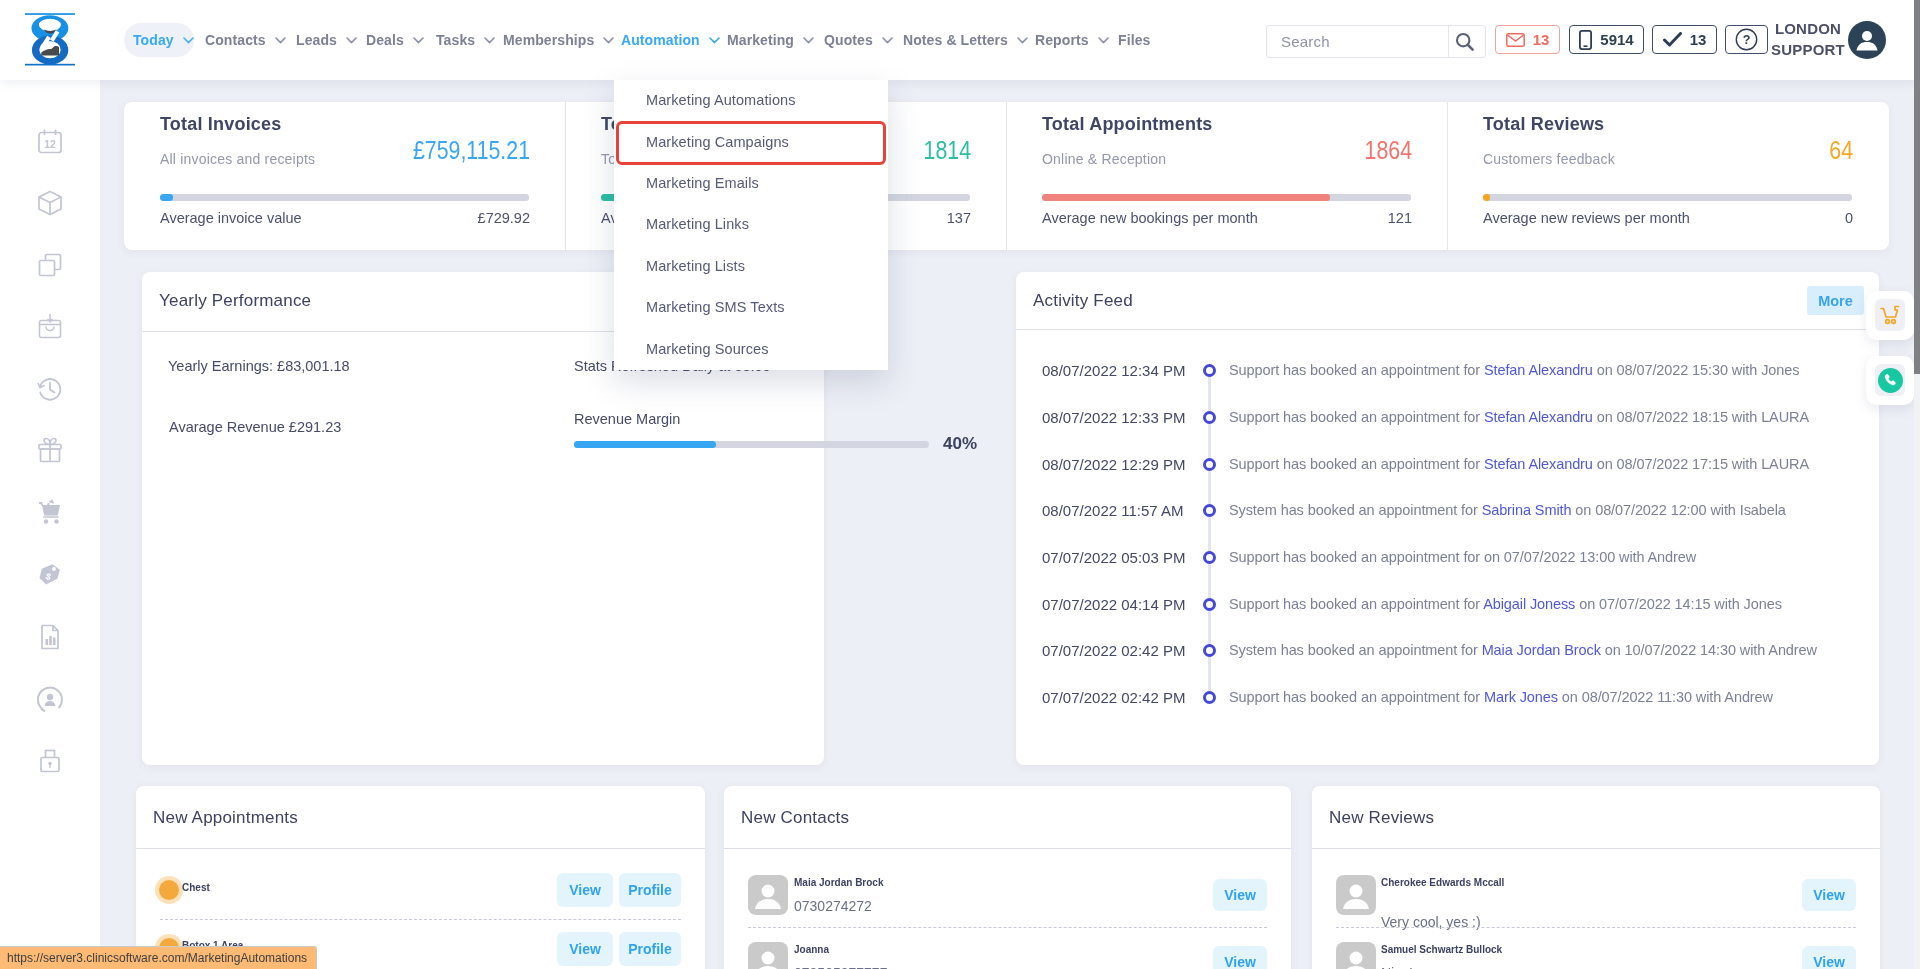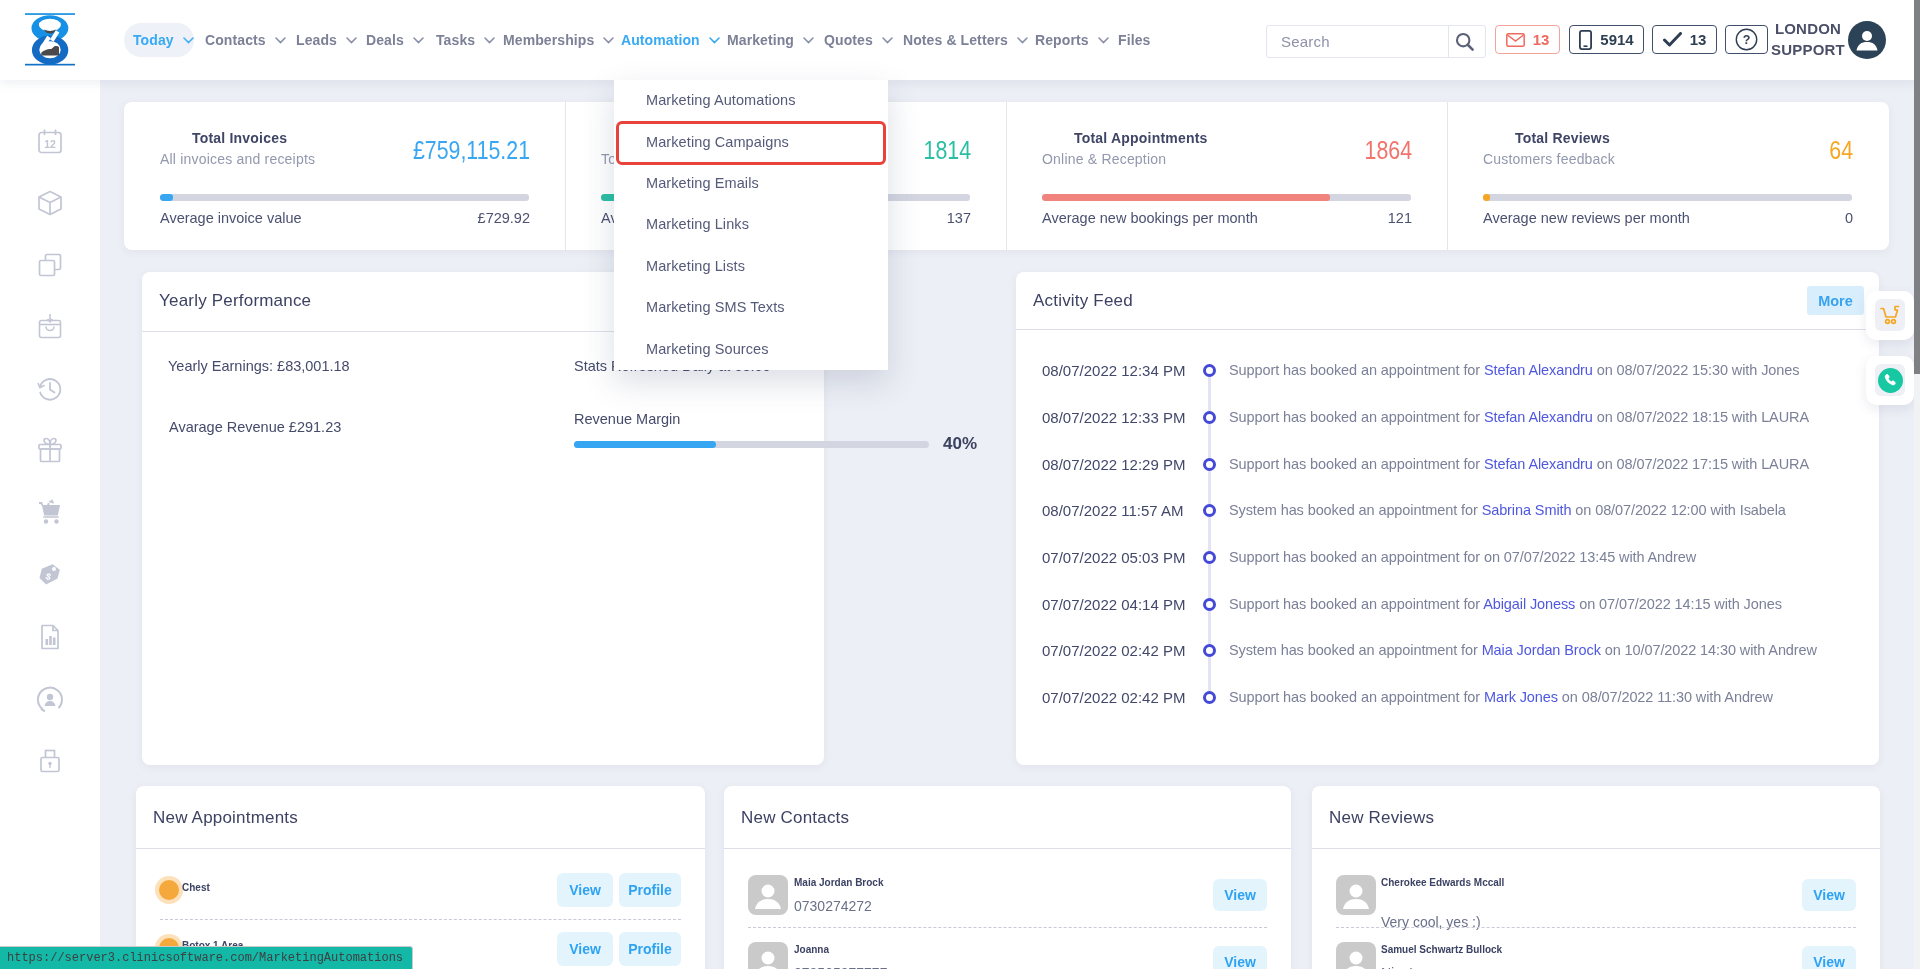--- a/index.html
+++ b/index.html
@@ -31,21 +31,21 @@
 .sbicon { position:absolute; left:35px; width:30px; height:30px; }
 
 
 .card { position:absolute; background:#fff; border-radius:8px; box-shadow:0 2px 8px rgba(80,90,130,.07); }
 .card-title { font-size:17px; font-weight:400; color:#3d4263; letter-spacing:.2px; }
 .hdiv { position:absolute; left:0; width:100%; height:1px; background:#dcdfe9; }
 
 
 #stats { left:124px; top:102px; width:1765px; height:148px; }
 .vdiv { position:absolute; top:0; width:1px; height:148px; background:#e4e6ee; }
-.st-title { position:absolute; top:28px; font-size:14px; font-weight:700; color:#3f4565; letter-spacing:.2px;margin-left:32px; }
+.st-title { position:absolute; top:12px; font-size:18px; font-weight:700; color:#3f4565; letter-spacing:.2px; }
 .st-sub   { position:absolute; top:49px; font-size:14px; color:#9298ad; letter-spacing:.2px; }
 .st-val   { position:absolute; top:33px; width:200px; font-size:26px; font-weight:400; text-align:right; transform:scaleX(.82); transform-origin:100% 50%; }
 .st-bar   { position:absolute; top:92px; width:369px; height:7px; border-radius:3px; background:#d3d6e1; overflow:hidden; }
 .st-bar i { display:block; height:7px; border-radius:3px; }
 .st-lab   { position:absolute; top:108px; font-size:14.5px; font-weight:400; color:#4b5170; letter-spacing:0; }
 .st-num   { position:absolute; top:108px; width:100px; font-size:14.5px; font-weight:400; color:#4b5170; text-align:right; }
 
 
 #yp { left:142px; top:272px; width:682px; height:493px; }
 
@@ -71,21 +71,21 @@
 
 
 .floatcard { position:absolute; width:48px; height:49px; background:#fff; border-radius:10px; box-shadow:0 4px 12px rgba(80,90,130,.12); z-index:25; }
 .floatcard .inner { position:absolute; left:9px; top:8px; width:30px; height:32px; background:#eef0f6; border-radius:6px; display:flex; align-items:center; justify-content:center; }
 
 
 #sb-track { position:absolute; right:0; top:0; width:6px; height:969px; background:#f1f2f4; z-index:40; }
 #sb-thumb { position:absolute; right:0; top:0; width:6px; height:374px; background:#7f8083; z-index:41; }
 
 
-#statusbar { position:absolute; left:0; top:946px; height:23px; background:#14b8a6; border:1px solid #c9cacb; border-left:none; border-bottom:none; border-top-right-radius:3px; z-index:50; display:flex; align-items:center; padding:0 9px 0 7px; font-size:12px; color:#3f4042;font-family:Liberation Mono, monospace; }
+#statusbar { position:absolute; left:0; top:946px; height:23px; background:#fdba74; border:1px solid #c9cacb; border-left:none; border-bottom:none; border-top-right-radius:3px; z-index:50; display:flex; align-items:center; padding:0 9px 0 7px; font-size:12px; color:#3f4042; }
 </style>
 </head>
 <body>
 
 <div id="topbar">
   <svg class="abs" style="left:25px;top:13px" width="50" height="53" viewBox="0 0 50 53">
     <rect x="0" y="0.2" width="50" height="1.7" fill="#1a90e0"></rect>
     <rect x="0" y="50.8" width="50" height="1.7" fill="#1272c8"></rect>
     <path fill-rule="evenodd" fill="#1791e5" d="M6.5 15.2a18.4 13 0 1 0 36.8 0a18.4 13 0 1 0 -36.8 0 M13.9 12a11 6.2 0 1 0 22 0a11 6.2 0 1 0 -22 0"></path>
     <path fill-rule="evenodd" fill="#146bc4" d="M6.9 37a18.2 14.5 0 1 0 36.4 0a18.2 14.5 0 1 0 -36.4 0 M14.3 36.7a10.7 8.6 0 1 0 21.4 0a10.7 8.6 0 1 0 -21.4 0"></path>
@@ -326,21 +326,21 @@
     <div class="ftext">Support has booked an appointment for <span class="fname">Stefan Alexandru</span> on 08/07/2022 17:15 with LAURA</div>
   </div>
   <div class="feedrow" style="top:230px">
     <div class="fdate">08/07/2022 11:57 AM</div>
       <div class="fdot"></div>
     <div class="ftext">System has booked an appointment for <span class="fname">Sabrina Smith</span> on 08/07/2022 12:00 with Isabela</div>
   </div>
   <div class="feedrow" style="top:277px">
     <div class="fdate">07/07/2022 05:03 PM</div>
       <div class="fdot"></div>
-    <div class="ftext">Support has booked an appointment for on 07/07/2022 13:45 with Andrew</div>
+    <div class="ftext">Support has booked an appointment for on 07/07/2022 13:00 with Andrew</div>
   </div>
   <div class="feedrow" style="top:324px">
     <div class="fdate">07/07/2022 04:14 PM</div>
       <div class="fdot"></div>
     <div class="ftext">Support has booked an appointment for <span class="fname">Abigail Joness</span> on 07/07/2022 14:15 with Jones</div>
   </div>
   <div class="feedrow" style="top:370px">
     <div class="fdate">07/07/2022 02:42 PM</div>
       <div class="fdot"></div>
     <div class="ftext">System has booked an appointment for <span class="fname">Maia Jordan Brock</span> on 10/07/2022 14:30 with Andrew</div>

